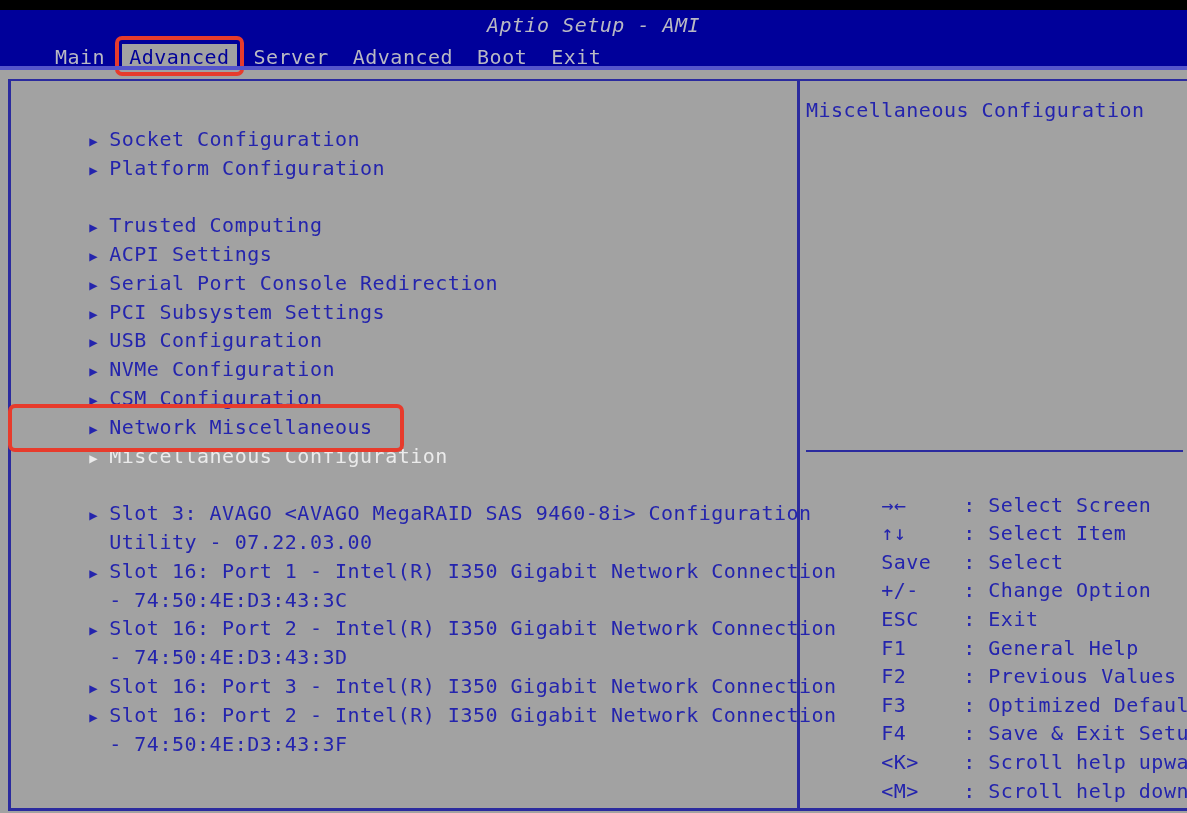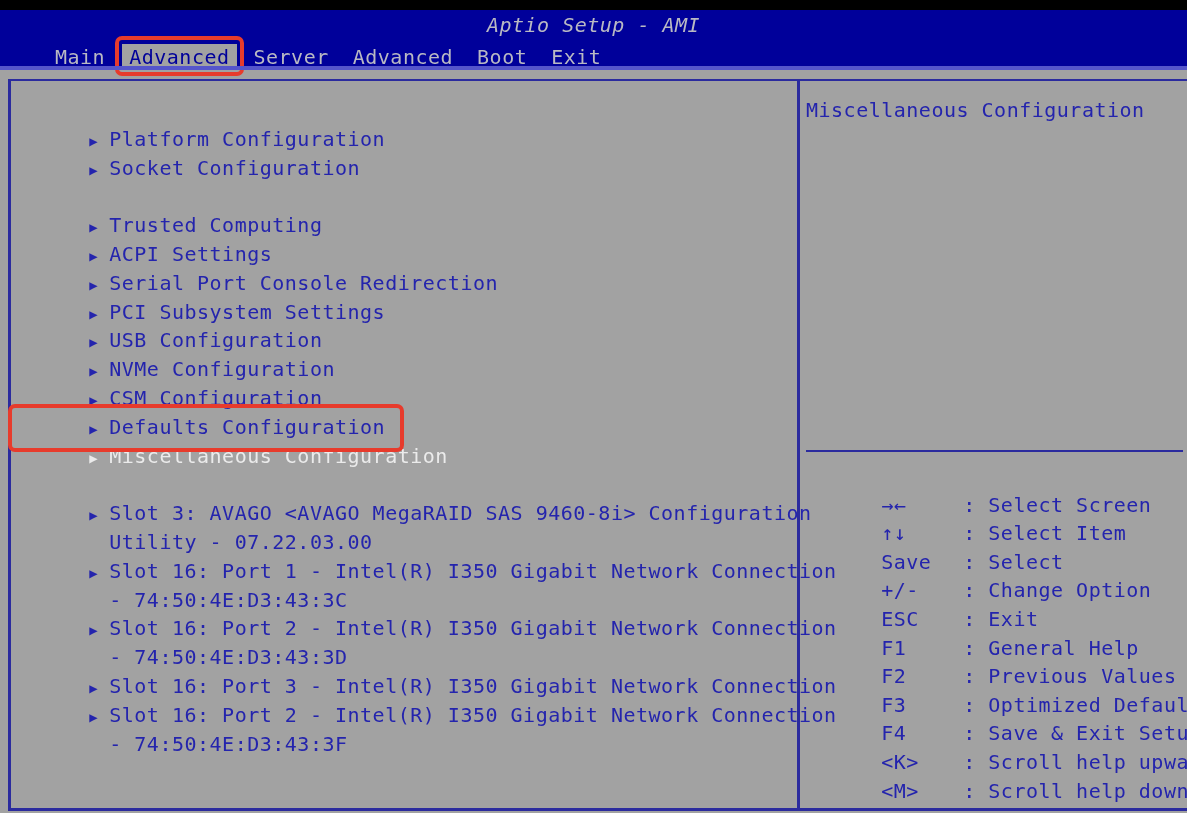--- a/index.html
+++ b/index.html
@@ -78,25 +78,25 @@
   <div class="header-accent"></div>
 
   <div class="panel-border-top"></div>
   <div class="panel-border-left"></div>
   <div class="panel-border-bottom"></div>
   <div class="v-divider"></div>
   <div class="help-divider"></div>
 
   <div class="list">
       <div class="row">
+      <span class="arrow">▶</span><span class="row-text">Socket Configuration</span>
+    </div>
+      <div class="row">
       <span class="arrow">▶</span><span class="row-text">Platform Configuration</span>
     </div>
-      <div class="row">
-      <span class="arrow">▶</span><span class="row-text">Socket Configuration</span>
-    </div>
       <div class="row no-arrow">
       <span class="arrow">▶</span><span class="row-text"></span>
     </div>
       <div class="row">
       <span class="arrow">▶</span><span class="row-text">Trusted Computing</span>
     </div>
       <div class="row">
       <span class="arrow">▶</span><span class="row-text">ACPI Settings</span>
     </div>
       <div class="row">
@@ -108,21 +108,21 @@
       <div class="row">
       <span class="arrow">▶</span><span class="row-text">USB Configuration</span>
     </div>
       <div class="row">
       <span class="arrow">▶</span><span class="row-text">NVMe Configuration</span>
     </div>
       <div class="row">
       <span class="arrow">▶</span><span class="row-text">CSM Configuration</span>
     </div>
       <div class="row">
-      <span class="arrow">▶</span><span class="row-text">Defaults Configuration</span>
+      <span class="arrow">▶</span><span class="row-text">Network Miscellaneous</span>
     </div>
       <div class="row selected annotated">
       <span class="arrow">▶</span><span class="row-text">Miscellaneous Configuration</span>
     </div>
       <div class="row no-arrow">
       <span class="arrow">▶</span><span class="row-text"></span>
     </div>
       <div class="row">
       <span class="arrow">▶</span><span class="row-text">Slot 3: AVAGO &lt;AVAGO MegaRAID SAS 9460-8i&gt; Configuration</span>
     </div>

